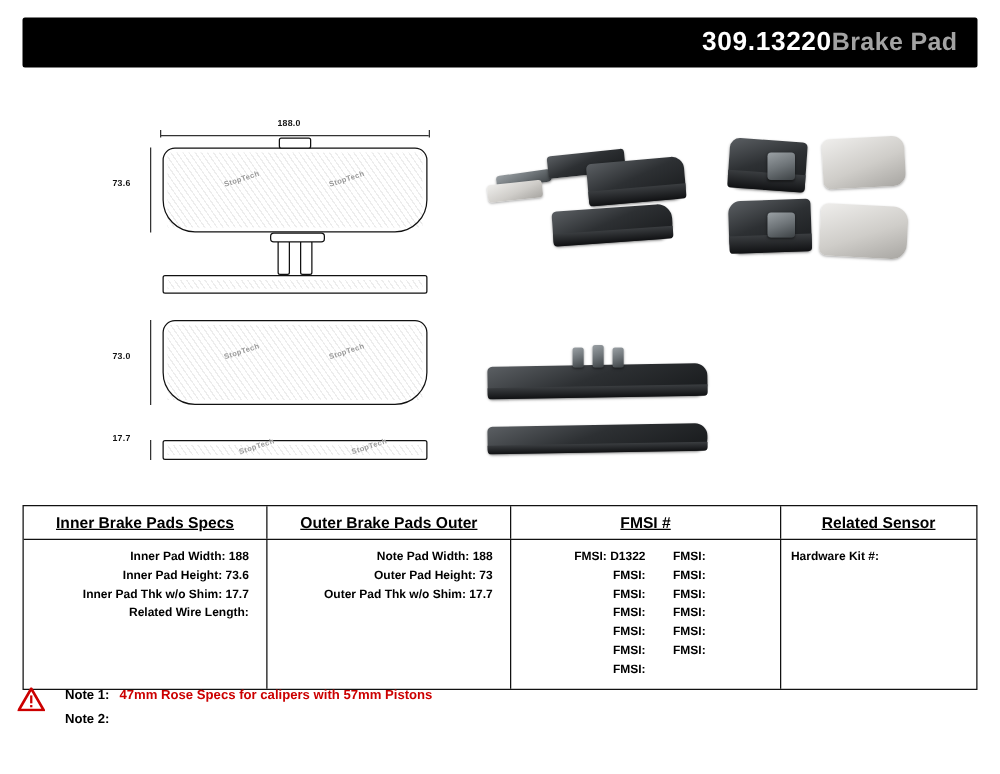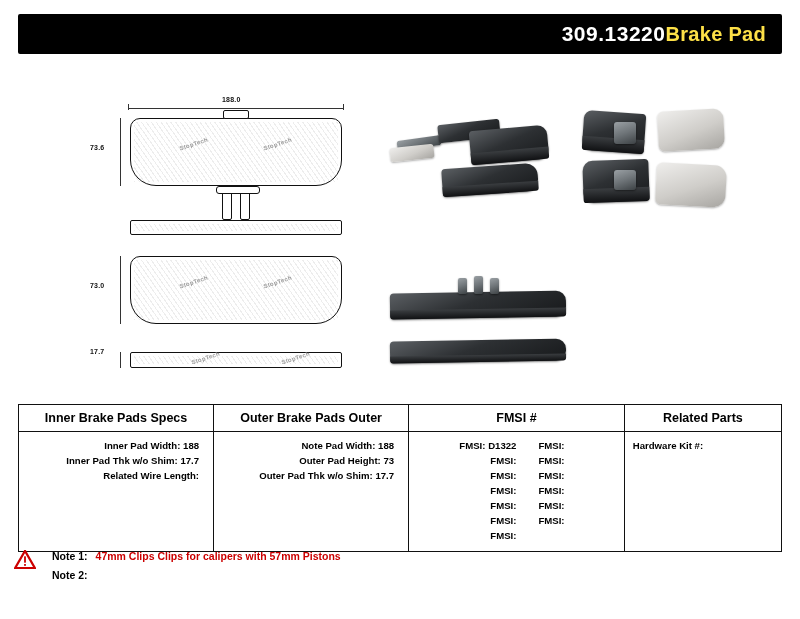--- a/index.html
+++ b/index.html
@@ -29,21 +29,21 @@
     padding:0 16px;
     box-sizing:border-box;
   }
   .header .part-no{
     color:#fff;
     font-size:21px;
     font-weight:bold;
     letter-spacing:0.5px;
   }
   .header .doc-type{
-    color:#fde047;
+    color:#a3a3a3;
     font-size:20px;
     font-weight:bold;
     letter-spacing:0.3px;
   }
 
   
   .drawings{
     position:relative;
     height:345px;
     margin-top:6px;
@@ -118,20 +118,21 @@
   .specs-head{
     display:flex;
     border-bottom:1.5px solid #111;
   }
   .specs-head > div{
     font-size:12.5px;
     font-weight:bold;
     text-align:center;
     padding:6px 2px;
     box-sizing:border-box;
+    text-decoration:underline;
   }
   .specs-body{
     display:flex;
     min-height:108px;
   }
   .specs-body > div{
     box-sizing:border-box;
     padding:6px 8px 8px 8px;
     font-size:9.6px;
   }
@@ -272,26 +273,27 @@
     <div class="photo" style="left:372px;top:280px;width:176px;height:22px;border-radius:4px 10px 10px 4px;transform:rotate(-1deg);">
       <div class="backer"></div>
     </div>
   </div>
 
   <div class="specs">
     <div class="specs-head">
       <div class="col-inner">Inner Brake Pads Specs</div>
       <div class="col-outer">Outer Brake Pads Outer</div>
       <div class="col-fmsi">FMSI #</div>
-      <div class="col-related">Related Parts</div>
+      <div class="col-related">Related Sensor</div>
     </div>
     <div class="specs-body">
 
       <div class="col-inner">
         <div class="specline"><span>Inner Pad Width:</span> <span class="val">188</span></div>
+        <div class="specline"><span>Inner Pad Height:</span> <span class="val">73.6</span></div>
         <div class="specline"><span>Inner Pad Thk w/o Shim:</span> <span class="val">17.7</span></div>
         <div class="specline"><span>Related Wire Length:</span> <span class="val"></span></div>
       </div>
 
       <div class="col-outer">
         <div class="specline"><span>Note Pad Width:</span> <span class="val">188</span></div>
         <div class="specline"><span>Outer Pad Height:</span> <span class="val">73</span></div>
         <div class="specline"><span>Outer Pad Thk w/o Shim:</span> <span class="val">17.7</span></div>
       </div>
 
@@ -326,21 +328,21 @@
   </div>
 
   <div class="notes">
     <svg class="warn-icon" viewBox="0 0 24 21">
       <polygon points="12,1 23,20 1,20" fill="#ffffff" stroke="#cc0000" stroke-width="2.4"></polygon>
       <rect x="11" y="7" width="2" height="7" fill="#cc0000"></rect>
       <rect x="11" y="15.5" width="2" height="2" fill="#cc0000"></rect>
     </svg>
     <div class="note-row">
       <span class="note-label">Note 1:</span>
-      <span class="note-text">47mm Clips Clips for calipers with 57mm Pistons</span>
+      <span class="note-text">47mm Rose Specs for calipers with 57mm Pistons</span>
     </div>
     <div class="note-row">
       <span class="note-label">Note 2:</span>
       <span class="note-text"></span>
     </div>
   </div>
 
 </div>
 
 </body></html>

